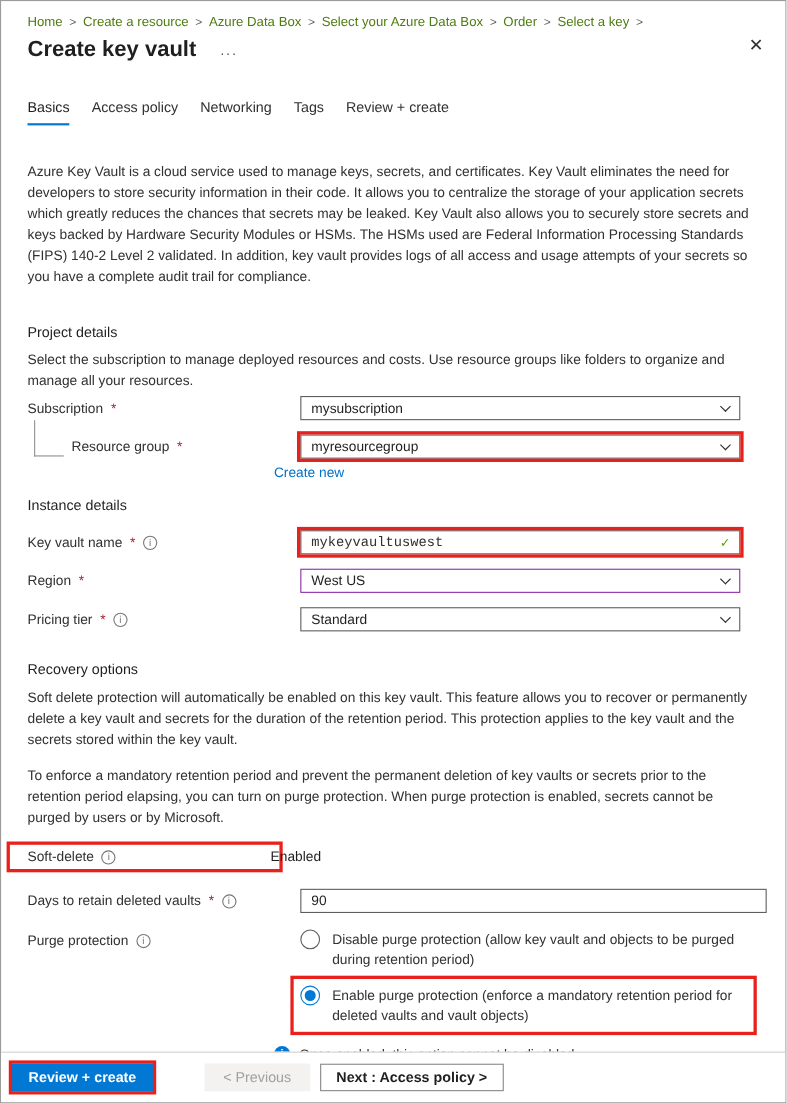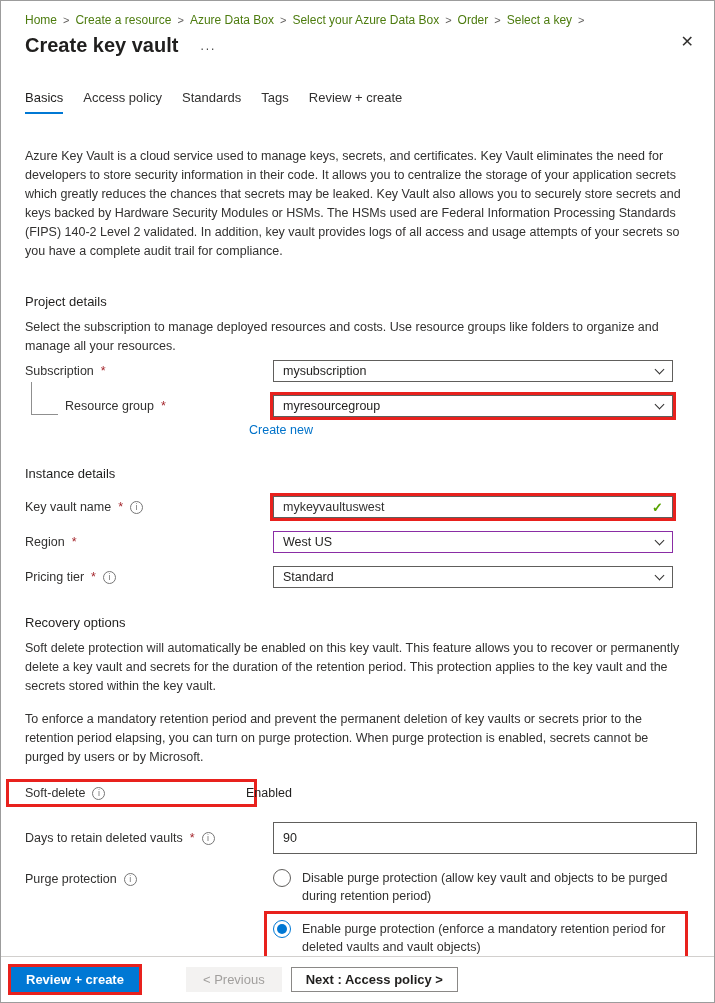--- a/index.html
+++ b/index.html
@@ -43,24 +43,24 @@
     font-size:9px; display:inline-flex; align-items:center; justify-content:center; flex:0 0 13px;
   }
   .ctrl { width:424px;padding-left:24px; }
   .field {
     height:22px; border:1px solid #605e5c; background:#fff; display:flex; align-items:center;
     justify-content:space-between; padding:0 9px; font-size:12.5px; color:#201f1e; cursor:pointer;
   }
   .field.purple { border-color:#8a2da5; }
   .chevron { width:7px; height:7px; border-right:1.6px solid #323130; border-bottom:1.6px solid #323130; transform:rotate(45deg); margin-top:-4px; }
   input.txt {
-    width:424px; height:32px; border:1px solid #605e5c; padding:0 9px; font-size:12.5px;
+    width:424px; height:22px; border:1px solid #605e5c; padding:0 9px; font-size:12.5px;
     color:#201f1e; font-family:"Liberation Sans", sans-serif; outline:none;
   }
-  .field-input { height:22px; border:1px solid #605e5c; display:flex; align-items:center; justify-content:space-between; padding:0 9px; font-size:12.5px; }
+  .field-input { height:22px; border:1px solid #605e5c; display:flex; align-items:center; justify-content:space-between; padding:0 9px; font-size:12.5px;font-family:Liberation Mono, monospace; }
   .check { color:#57a300; font-size:13px; font-weight:bold; }
   .red-box { outline:3px solid #e8211d; outline-offset:0px; }
   .tree-connector { position:absolute; left:6px; top:22px; width:27px; height:33px; border-left:1px solid #8f8f8f; border-bottom:1px solid #8f8f8f; }
   .lbl.indent { padding-left:40px; }
   .create-new { margin:6px 0 0 224px; font-size:12.5px; }
   .create-new a { color:#0072c9; text-decoration:none; cursor:pointer; }
 
   
   .soft-delete-box {
     margin:12px 0 0 -19px; width:251px; border:3px solid #e8211d;
@@ -115,21 +115,21 @@
 
   <div class="title-row">
     <span class="page-title">Create key vault</span>
     <span class="ellipsis-btn">...</span>
   </div>
   <span class="close-btn">✕</span>
 
   <div class="tabs">
     <span class="tab active">Basics</span>
     <span class="tab">Access policy</span>
-    <span class="tab">Standards</span>
+    <span class="tab">Networking</span>
     <span class="tab">Tags</span>
     <span class="tab">Review + create</span>
   </div>
 
   <div class="content">
 
     <p class="intro">Azure Key Vault is a cloud service used to manage keys, secrets, and certificates. Key Vault eliminates the need for developers to store security information in their code. It allows you to centralize the storage of your application secrets which greatly reduces the chances that secrets may be leaked. Key Vault also allows you to securely store secrets and keys backed by Hardware Security Modules or HSMs. The HSMs used are Federal Information Processing Standards (FIPS) 140-2 Level 2 validated. In addition, key vault provides logs of all access and usage attempts of your secrets so you have a complete audit trail for compliance.</p>
 
     <div class="section-heading">Project details</div>
     <p class="section-desc">Select the subscription to manage deployed resources and costs. Use resource groups like folders to organize and manage all your resources.</p>
@@ -158,21 +158,21 @@
         <div class="ctrl">
           <div class="field red-box">
             <span>myresourcegroup</span>
             <span class="chevron"></span>
           </div>
         </div>
       </div>
       <div class="create-new"><a>Create new</a></div>
     </div>
 
-    <div class="section-heading" style="margin-top:29px;">Instance details</div>
+    <div class="section-heading" style="margin-top:15px;">Instance details</div>
 
     <div class="row" style="margin-top:15px;">
       <div class="lbl">
         <span>Key vault name</span>
           <span class="req">*</span>
         <span class="ico-info">i</span>
       </div>
       <div class="ctrl">
         <div class="field-input red-box">
           <span>mykeyvaultuswest</span>

